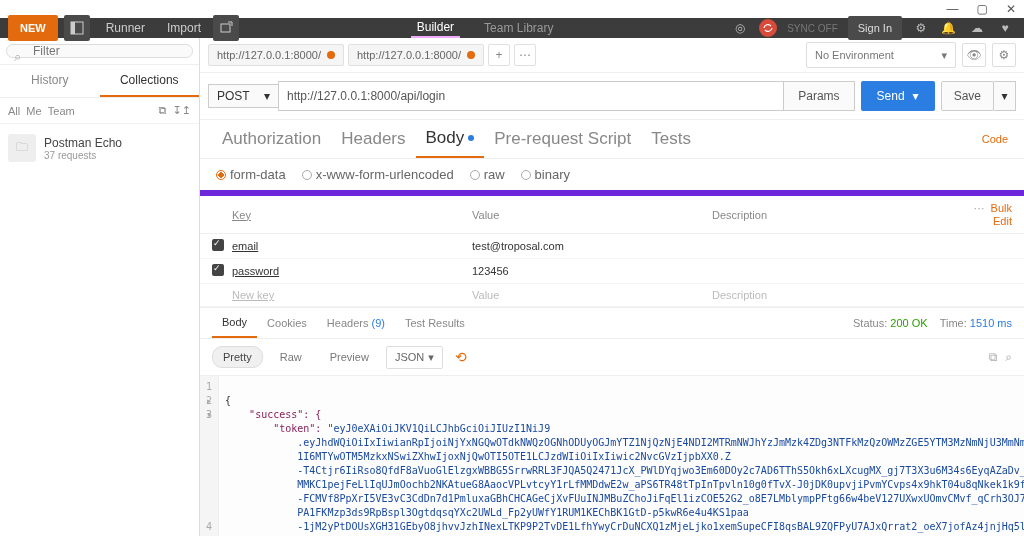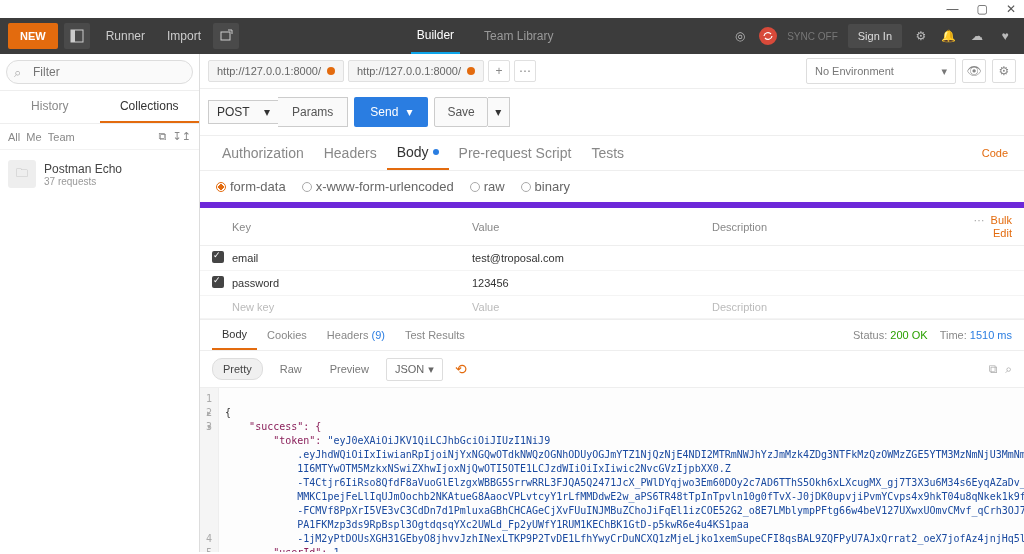--- a/index.html
+++ b/index.html
@@ -1,38 +1,38 @@
 <!DOCTYPE html>
 <html><head>
 <meta charset="utf-8">
 <style>
   * { box-sizing: border-box; margin: 0; padding: 0; }
   html, body { width: 1024px; height: 554px; font-family: "Helvetica Neue", Arial, sans-serif; font-size: 12px; color: #333; background: #fff; overflow: hidden; }
   
   .win-chrome { height: 18px; background: #fff; display: flex; justify-content: flex-end; align-items: center; gap: 18px; padding-right: 8px; }
   .win-chrome span { color: #555; font-size: 12px; }
   
-  .topbar { height: 36px; background: #3c3c3c; color: #ddd; display: flex; align-items: center; justify-content: flex-end; }
+  .topbar { height: 20px; background: #3c3c3c; color: #ddd; display: flex; align-items: center; justify-content: flex-end; }
   .topbar .left { display: flex; align-items: center; height: 100%; }
   .btn-new { background: #e36b0e; color: #fff; height: 26px; padding: 0 12px; margin-left: 8px; display: flex; align-items: center; font-weight: 600; font-size: 11px; border-radius: 2px; }
   .icon-box { width: 26px; height: 26px; margin-left: 6px; display: flex; align-items: center; justify-content: center; background: #4a4a4a; border-radius: 2px; }
   .top-link { margin-left: 10px; color: #ccc; font-size: 12px; padding: 0 6px; }
   .topbar .center { flex: 1; display: flex; justify-content: center; gap: 18px; height: 100%; align-items: center; }
   .center-tab { color: #999; padding: 0 6px; height: 100%; display: flex; align-items: center; }
-  .center-tab.active { color: #fff; border-bottom: 2px solid #0ea5e9; }
+  .center-tab.active { color: #fff; border-bottom: 2px solid #f0abfc; }
   .topbar .right { display: flex; align-items: center; gap: 10px; padding-right: 10px; }
   .right-ico { width: 18px; height: 18px; display: flex; align-items: center; justify-content: center; color: #bbb; }
   .sync-badge { width: 18px; height: 18px; border-radius: 50%; background: #d84a3a; display: flex; align-items: center; justify-content: center; }
   .sync-txt { color: #777; font-size: 10px; }
   .signin { background: #4a4a4a; color: #ddd; height: 24px; padding: 0 10px; display: flex; align-items: center; border-radius: 2px; font-size: 11px; }
   
   .body { display: flex; height: calc(554px - 18px - 38px); }
   .sidebar { width: 200px; border-right: 1px solid #ddd; display: flex; flex-direction: column; }
   .filter-row { padding: 6px; border-bottom: 1px solid #eee; }
-  .filter { width: 100%; height: 24px; border: 1px solid #ddd; border-radius: 13px; padding: 0 8px 0 26px; font-size: 12px; color: #888; background: #fafafa; }
+  .filter { width: 100%; height: 14px; border: 1px solid #ddd; border-radius: 13px; padding: 0 8px 0 26px; font-size: 12px; color: #888; background: #fafafa; }
   .filter-wrap { position: relative; }
   .filter-icon { position: absolute; left: 8px; top: 5px; color: #aaa; font-size: 13px; }
   .sb-tabs { display: flex; border-bottom: 1px solid #eee; }
   .sb-tab { flex: 1; text-align: center; padding: 8px 0; color: #888; font-size: 12px; }
   .sb-tab.active { color: #333; border-bottom: 2px solid #e36b0e; }
   .sb-row { display: flex; align-items: center; padding: 6px 8px; border-bottom: 1px solid #f2f2f2; font-size: 11px; color: #888; justify-content: space-between; }
   .sb-row .spacer { flex: 1; }
   .coll-item { display: flex; align-items: center; padding: 10px 8px; gap: 8px; }
   .coll-icon { width: 28px; height: 28px; background: #eee; border-radius: 3px; display: flex; align-items: center; justify-content: center; color: #aaa; }
   .coll-text .name { font-size: 12px; color: #444; }
@@ -49,37 +49,37 @@
   
   .url-row { display: flex; align-items: center; padding: 8px; gap: 0; border-bottom: 1px solid #eee; }
   .method { width: 70px; height: 24px; border: 1px solid #ccc; border-right: none; display: flex; align-items: center; padding: 0 8px; font-size: 12px; justify-content: space-between; background: #fafafa; }
   .url-input { flex: 1; height: 30px; border: 1px solid #ccc; padding: 0 8px; font-size: 12px; color: #555; }
   .url-btn { height: 30px; border: 1px solid #ccc; border-left: none; padding: 0 14px; display: flex; align-items: center; font-size: 12px; background: #fafafa; color: #555; }
   .send-btn { height: 30px; background: #2a7de1; color: #fff; padding: 0 16px; display: flex; align-items: center; font-size: 12px; margin-left: 6px; border-radius: 2px; gap: 8px; }
   .save-btn { height: 30px; border: 1px solid #ccc; padding: 0 12px; display: flex; align-items: center; font-size: 12px; color: #555; margin-left: 6px; background: #fafafa; border-radius: 2px; }
   .save-caret { width: 22px; height: 30px; border: 1px solid #ccc; border-left: none; display: flex; align-items: center; justify-content: center; background: #fafafa; }
   
   .sub-row { display: flex; align-items: center; padding: 0 12px; border-bottom: 1px solid #eee; }
-  .sub-tab { padding: 8px 10px; font-size: 14px; color: #888; display:flex; align-items:center; gap:4px;}
+  .sub-tab { padding: 8px 10px; font-size: 17px; color: #888; display:flex; align-items:center; gap:4px;}
   .sub-tab.active { color: #333; border-bottom: 2px solid #e36b0e; }
   .sub-dot { width:6px;height:6px;border-radius:50%;background:#2a7de1; }
   .spacer { flex: 1; }
   .code-link { color: #e36b0e; font-size: 11px; padding: 8px 4px; }
   
   .radio-row { display: flex; align-items: center; gap: 16px; padding: 8px 16px; border-bottom: 6px solid #6d28d9; font-size: 13px; color: #666; }
   .radio { display: flex; align-items: center; gap: 4px; }
   .r-circle { width: 10px; height: 10px; border-radius: 50%; border: 1px solid #aaa; }
   .r-circle.on { border-color: #e36b0e; background: radial-gradient(circle, #e36b0e 45%, #fff 50%); }
   
   .ptable { border-bottom: 1px solid #eee; }
   .ptable .hdr, .ptable .prow { display: flex; align-items: center; font-size: 11px; }
   .ptable .hdr { color: #888; border-bottom: 1px solid #eee; padding: 6px 12px; }
   .ptable .prow { padding: 5px 12px; border-bottom: 1px solid #f4f4f4; }
   .c-check { width: 20px; }
-  .c-key { width: 240px; }
+  .c-key { width: 240px; text-decoration: underline; }
   .c-val { width: 240px; }
   .c-desc { flex: 1; }
   .c-act { width: 60px; text-align: right; color: #aaa; }
   .ghost { color: #bbb; }
   .bulk { color: #e36b0e; }
   .chk { width: 12px; height: 12px; background: #444; display: inline-block; border-radius: 2px; position: relative; }
   .chk::after { content: "✓"; color: #fff; font-size: 9px; position: absolute; left: 1px; top: -1px; }
   
   .resp-row { display: flex; align-items: center; padding: 0 12px; border-bottom: 1px solid #eee; }
   .resp-tab { padding: 8px 10px; font-size: 11px; color: #888; }
@@ -201,20 +201,21 @@
       </div>
       <div class="env-ico">👁</div>
       <div class="env-ico">⚙</div>
     </div>
 
     <div class="url-row">
       <div class="method">
         <span>POST</span>
           <span>▾</span>
       </div>
+      <input class="url-input" value="http://127.0.0.1:8000/api/login" style="">
       <div class="url-btn">Params</div>
       <div class="send-btn">
         <span>Send</span>
           <span>▾</span>
       </div>
       <div class="save-btn">Save</div>
       <div class="save-caret">▾</div>
     </div>
 
     <div class="sub-row">

